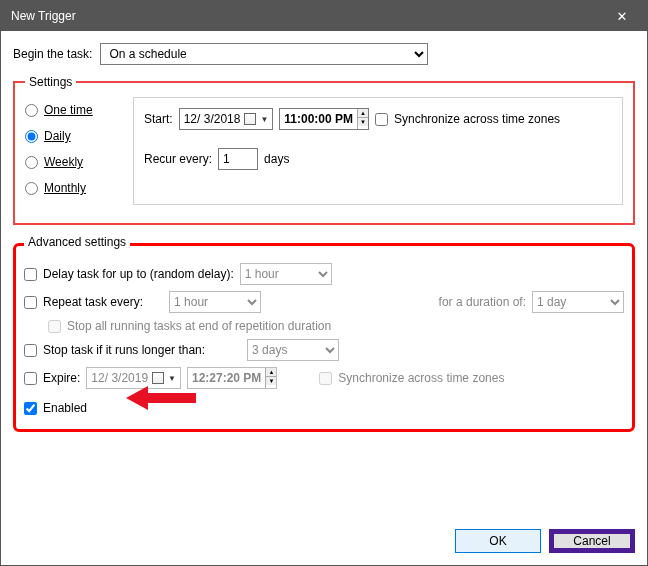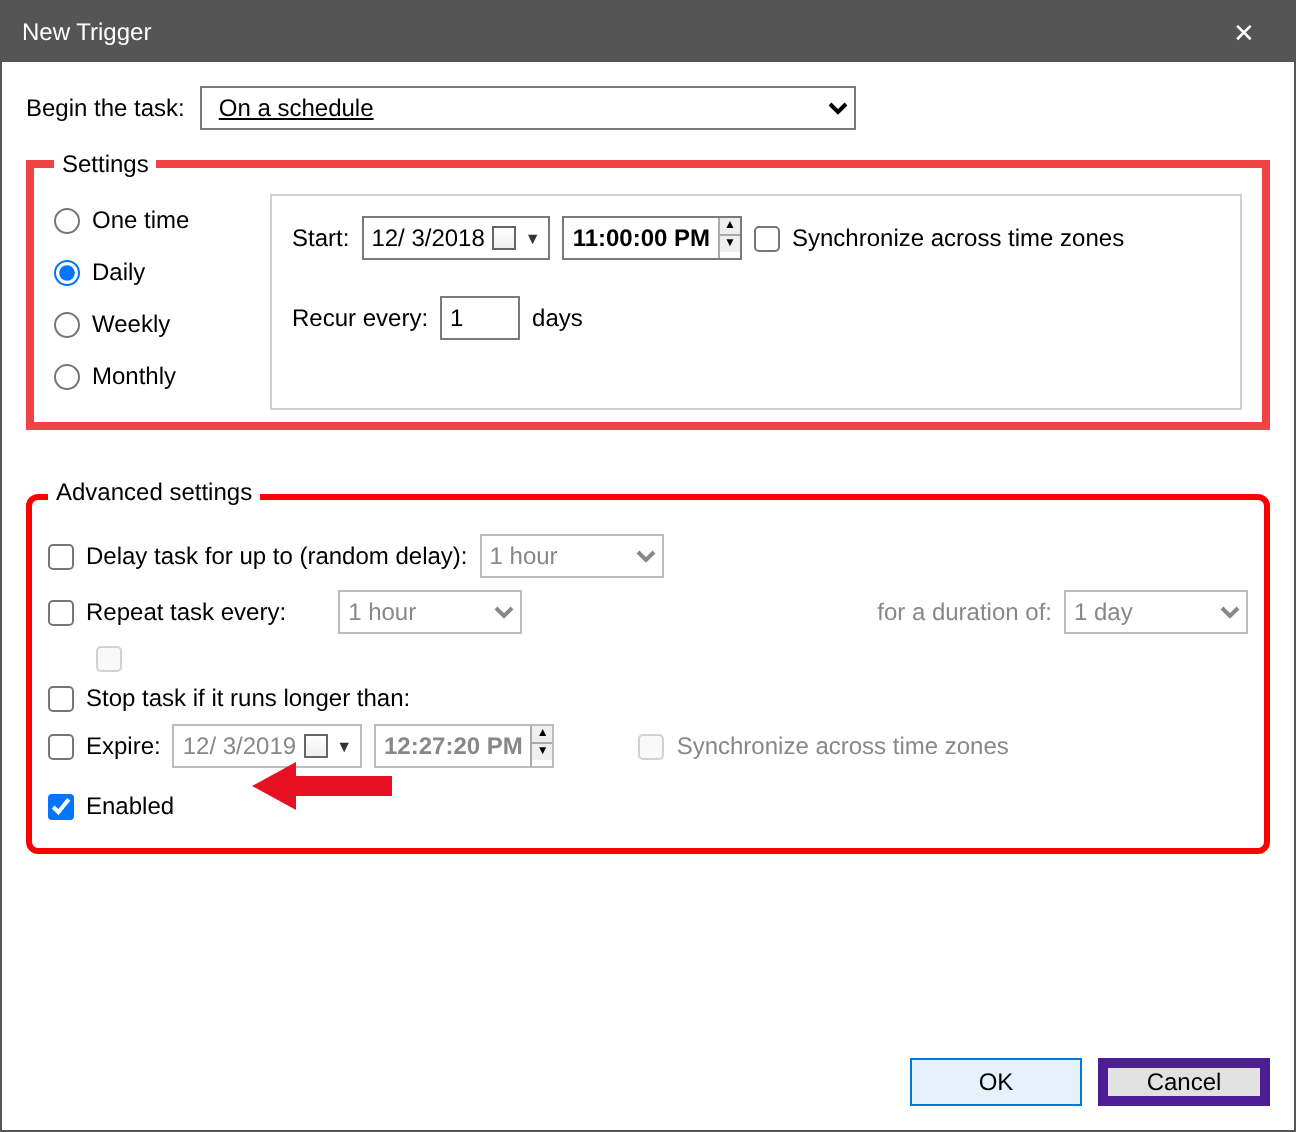--- a/index.html
+++ b/index.html
@@ -5,43 +5,43 @@
   * { box-sizing: border-box; font-family: "Segoe UI", Tahoma, sans-serif; font-size: 12px; }
   body { margin: 0; background: #fff; }
   .window { width: 648px; height: 566px; border: 1px solid #555; background: #fff; display: flex; flex-direction: column; }
   .titlebar { background: #555; color: #fff; height: 30px; display: flex; align-items: center; padding: 0 10px; justify-content: space-between; }
   .titlebar .title { font-size: 12px; }
   .titlebar .close { width: 30px; text-align: center; cursor: default; font-size: 13px; }
   .content { padding: 12px 12px 8px 12px; flex: 1; display: flex; flex-direction: column; }
   .row { display: flex; align-items: center; margin-bottom: 10px; }
   .label { margin-right: 8px; }
   select.combo { height: 22px; border: 1px solid #7a7a7a; background: #fff; padding: 1px 4px; }
-  .begin-combo { width: 328px; text-decoration: underline; }
-  fieldset { border: 4px solid #ef4444; margin: 0 0 10px 0; padding: 8px 10px 4px 10px; }
+  .begin-combo { width: 328px; }
+  fieldset { border: 2px solid #ef4444; margin: 0 0 10px 0; padding: 8px 10px 16px 10px; }
   fieldset legend { padding: 0 4px; color: #000; }
   .settings-body { display: flex; gap: 12px; }
-  .radio-col { width: 96px; padding-top: 2px; }
+  .radio-col { width: 96px; padding-top: 2px; text-decoration: underline; }
   .radio-col label { display: flex; align-items: center; margin: 4px 0 12px 0; gap: 6px; }
   .radio-col input[type=radio] { margin: 0; }
   .sched-panel { flex: 1; border: 1px solid #d0d0d0; padding: 10px; height: 108px; }
   .inline { display: flex; align-items: center; gap: 6px; flex-wrap: wrap; }
   .dt-input { height: 22px; border: 1px solid #7a7a7a; background: #fff; display: inline-flex; align-items: center; padding: 0 4px; gap: 4px; }
   .dt-input .cal { width: 12px; height: 12px; border: 1px solid #666; background: linear-gradient(#fff,#eee); }
   .dt-input .dd { font-size: 8px; color: #333; }
   .spin { display: inline-flex; border: 1px solid #7a7a7a; height: 22px; background: #fff; align-items: stretch; }
   .spin .val { padding: 0 4px; display: flex; align-items: center; font-weight: bold; }
   .spin .btns { display: flex; flex-direction: column; border-left: 1px solid #aaa; }
   .spin .btns span { font-size: 6px; line-height: 8px; padding: 0 2px; background: #eee; border-bottom: 1px solid #aaa; }
   .spin .btns span:last-child { border-bottom: none; }
   .num-input { width: 40px; height: 22px; border: 1px solid #7a7a7a; text-align: left; padding: 0 4px; }
   .chk-row { display: flex; align-items: center; gap: 6px; margin: 6px 0; }
   input[type=checkbox] { margin: 0; }
   .disabled-text { color: #888; text-align: center; }
   select.small { height: 22px; border: 1px solid #bcbcbc; background: #fff; color: #888; width: 92px; }
-  .adv-highlight { border: 3px solid #f00; border-radius: 6px; padding: 6px 8px 8px 8px; margin-top: 16px; position: relative; }
+  .adv-highlight { border: 3px solid #f00; border-radius: 6px; padding: 6px 8px 8px 8px; margin-top: 2px; position: relative; }
   .adv-highlight legend { position: relative; top: -2px; }
   .arrow { position: absolute; left: 110px; bottom: 16px; }
   .arrow svg { display: block; }
   .button-row { display: flex; justify-content: flex-end; gap: 8px; padding: 10px 12px 12px 0; }
   .btn { width: 86px; height: 24px; border: 5px solid #4c1d95; background: #e1e1e1; display: flex; align-items: center; justify-content: center; }
   .btn.default { border: 1px solid #0078d7; background: #e5f1fb; }
   .sub-indent { margin-left: 24px; }
   .gap-right { margin-right: 20px; }
 </style>
 </head>
@@ -123,26 +123,28 @@
         <input type="checkbox" style="">
         <span class="gap-right">Repeat task every:</span>
         <select class="small"><option>1 hour</option></select>
         <span style="flex:1"></span>
         <span class="disabled-text">for a duration of:</span>
         <select class="small"><option>1 day</option></select>
       </div>
 
       <div class="chk-row sub-indent">
         <input type="checkbox" disabled="" style="">
+        <span class="disabled-text">Stop all running tasks at end of repetition duration</span>
       </div>
 
       <div class="chk-row">
         <input type="checkbox" style="">
         <span>Stop task if it runs longer than:</span>
         <span style="width:30px"></span>
+        <select class="small"><option>3 days</option></select>
       </div>
 
       <div class="chk-row">
         <input type="checkbox" style="">
         <span>Expire:</span>
         <span class="dt-input" style="color:#888;border-color:#bcbcbc">
           <span>12/  3/2019</span>
           <span class="cal"></span>
           <span class="dd">▼</span>
         </span>

